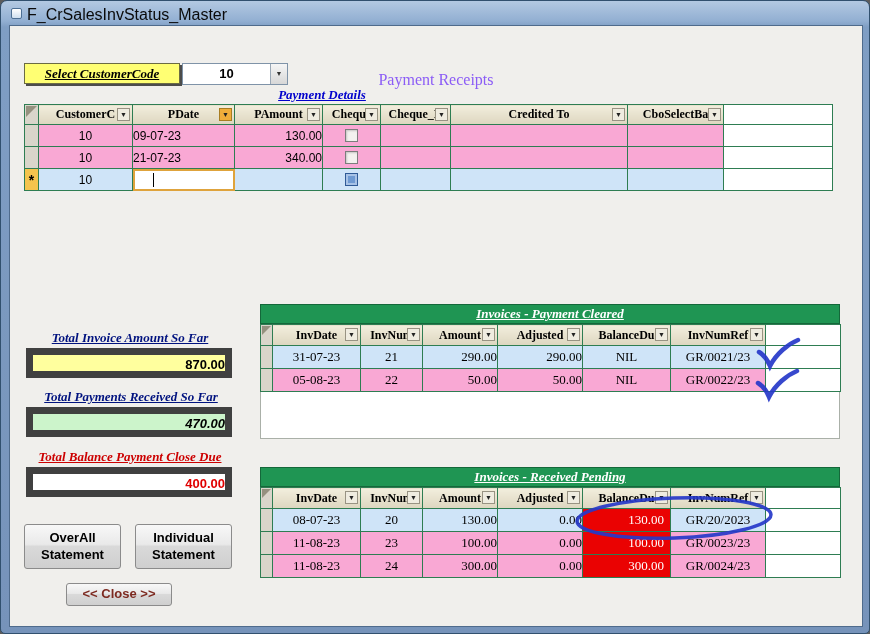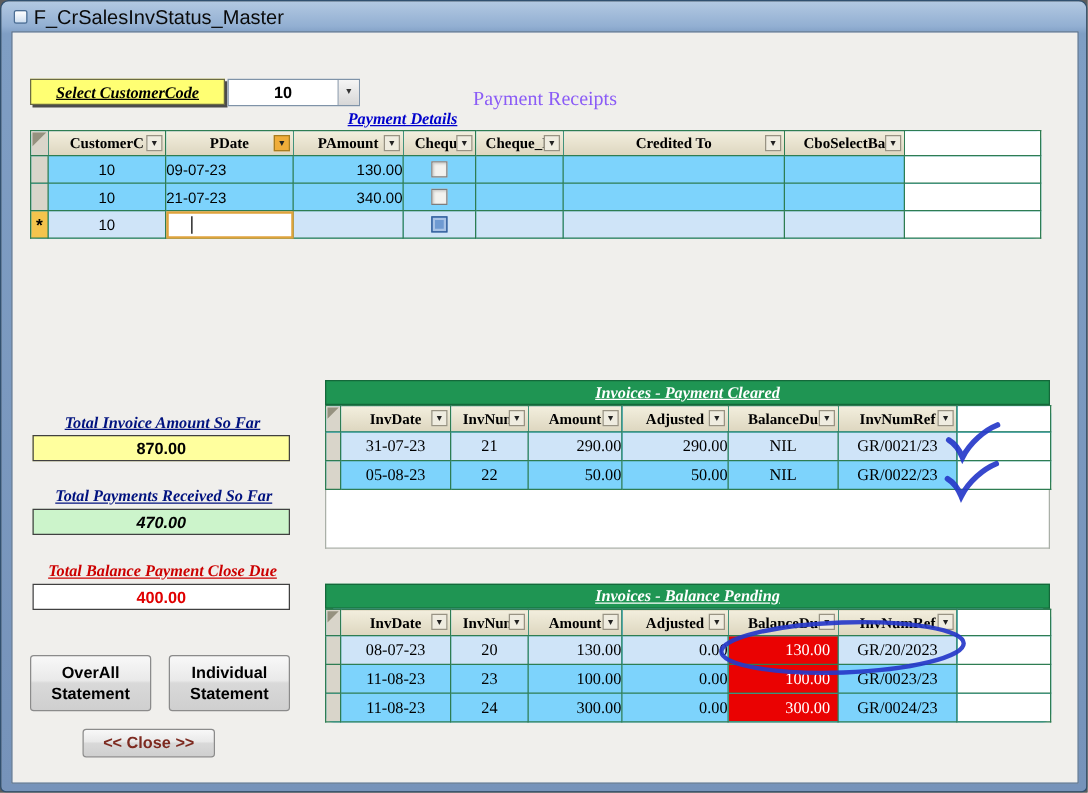--- a/index.html
+++ b/index.html
@@ -15,21 +15,21 @@
   .form-title{position:absolute;left:0;top:13px;width:100%;text-align:center;font:16px "Liberation Serif",serif;color:#8b5cf6;margin-top:32px;}
   .select-label{position:absolute;left:14px;top:37px;width:156px;height:21px;background:#ffff73;border:1px solid #6b6b43;
     box-shadow:2px 2px 0 rgba(35,35,35,.8);font:italic bold 13px "Liberation Serif",serif;text-decoration:underline;
     text-align:center;line-height:19px;color:#000;}
   .customer-combo{position:absolute;left:172px;top:37px;width:106px;height:22px;background:#fff;border:1px solid #7f93a8;display:flex;}
   .combo-value{flex:1;text-align:center;font:bold 13px "Liberation Sans",sans-serif;line-height:20px;color:#000;}
   .combo-btn{width:17px;border-left:1px solid #9aa7b5;background:linear-gradient(#f5f5f5,#d7d7d7);font-size:7px;line-height:19px;text-align:center;color:#333;cursor:pointer;}
   .company-name{position:absolute;left:442px;top:33px;width:310px;text-align:center;font:italic bold 16px "Liberation Serif",serif;color:#000;}
   .payment-details-label{position:absolute;left:212px;top:61px;width:200px;text-align:center;font:italic bold 13px "Liberation Serif",serif;color:#0000cc;text-decoration:underline;}
 
-  table.ds{position:absolute;border-collapse:collapse;table-layout:fixed;background:#7dd3fc;border-radius:7px;}
+  table.ds{position:absolute;border-collapse:collapse;table-layout:fixed;background:#f9a8d4;border-radius:7px;}
   .ds th,.ds td{border:1px solid #2e7d52;overflow:hidden;white-space:nowrap;padding:0;}
   .ds td{height:22px;font:12px "Liberation Sans",sans-serif;color:#000;}
   .ds thead th{height:20px;background:linear-gradient(#f2eedd,#ddd6bf);font:bold 12px "Liberation Serif",serif;position:relative;text-align:center;color:#000;}
   .ds .sel{background:#d9d5ca;}
   .ds thead th.filler,.ds td.filler{background:#fff;}
   .corner-tri{position:absolute;left:1px;top:1px;width:0;height:0;border-top:11px solid #95917f;border-right:11px solid transparent;}
   .corner-tri.small{border-top-width:9px;border-right-width:9px;}
   .dd{position:absolute;right:2px;top:3px;width:13px;height:13px;border:1px solid #989383;background:#efece0;font-size:7px;line-height:12px;text-align:center;color:#222;cursor:pointer;}
   .dd.sorted{background:#f0ad3a;border-color:#a87d22;}
   .c-center{text-align:center;}
@@ -48,21 +48,21 @@
   .section-title{position:absolute;width:580px;height:20px;background:#1f9553;border:1px solid #14683a;color:#fff;
     text-align:center;font:italic bold 13px "Liberation Serif",serif;text-decoration:underline;line-height:18px;}
   table.inv td{height:23px;font:13px "Liberation Serif",serif;}
   table.inv thead th{height:21px;}
   td.red{background:#ea0202 !important;color:#fff;font-weight:bold;text-align:right;padding-right:6px;}
   tr.hl td{background:#cfe4f8;}
   .table-filler{position:absolute;background:#fff;border:1px solid #aab0a8;border-top:none;}
 
   .sum-label{position:absolute;font:italic bold 13px "Liberation Serif",serif;text-decoration:underline;color:#00127f;text-align:center;}
   .sum-label.red{color:#cc0000;}
-  .sum-box{position:absolute;width:206px;height:21px;background:#fff;border:1px solid #404040;text-align:center;
+  .sum-box{position:absolute;width:206px;height:30px;background:#fff;border:7px solid #404040;text-align:right;
     font:bold 13px "Liberation Sans",sans-serif;line-height:19px;color:#000;}
   .sum-box.yellow{background:#ffff9e;}
   .sum-box.green{background:#ccf4cb;font-style:italic;}
   .sum-box.redtext{color:#e00000;}
 
   .btn{position:absolute;background:linear-gradient(#f8f8f8,#e9e9e9 45%,#d9d9d9 50%,#cfcfcf);border:1px solid #8b8b8b;border-radius:3px;
     font:bold 13px "Liberation Sans",sans-serif;color:#000;display:flex;flex-direction:column;justify-content:center;align-items:center;cursor:pointer;line-height:1.3;}
   .btn-close{font-weight:bold;color:#7d2a20;}
 
   svg.annotations{position:absolute;left:0;top:0;pointer-events:none;z-index:50;}
@@ -232,21 +232,21 @@
           <td class="c-right">50.00</td>
           <td class="c-right">50.00</td>
           <td class="c-center b">NIL</td>
           <td class="c-center b">GR/0022/23</td>
           <td class="filler"></td>
         </tr>
       </tbody>
     </table>
     <div class="table-filler" style="left:250px;top:366px;width:580px;height:47px;"></div>
 
-    <div class="section-title" style="left:250px;top:441px;">Invoices - Balance Pending</div>
+    <div class="section-title" style="left:250px;top:441px;">Invoices - Received Pending</div>
     <table class="ds inv" style="left:250px;top:461px;width:580px;">
       <colgroup>
         <col style="width:12px">
           <col style="width:88px">
           <col style="width:62px">
           <col style="width:75px">
           <col style="width:85px">
           <col style="width:88px">
           <col style="width:95px">
           <col style="width:75px">

